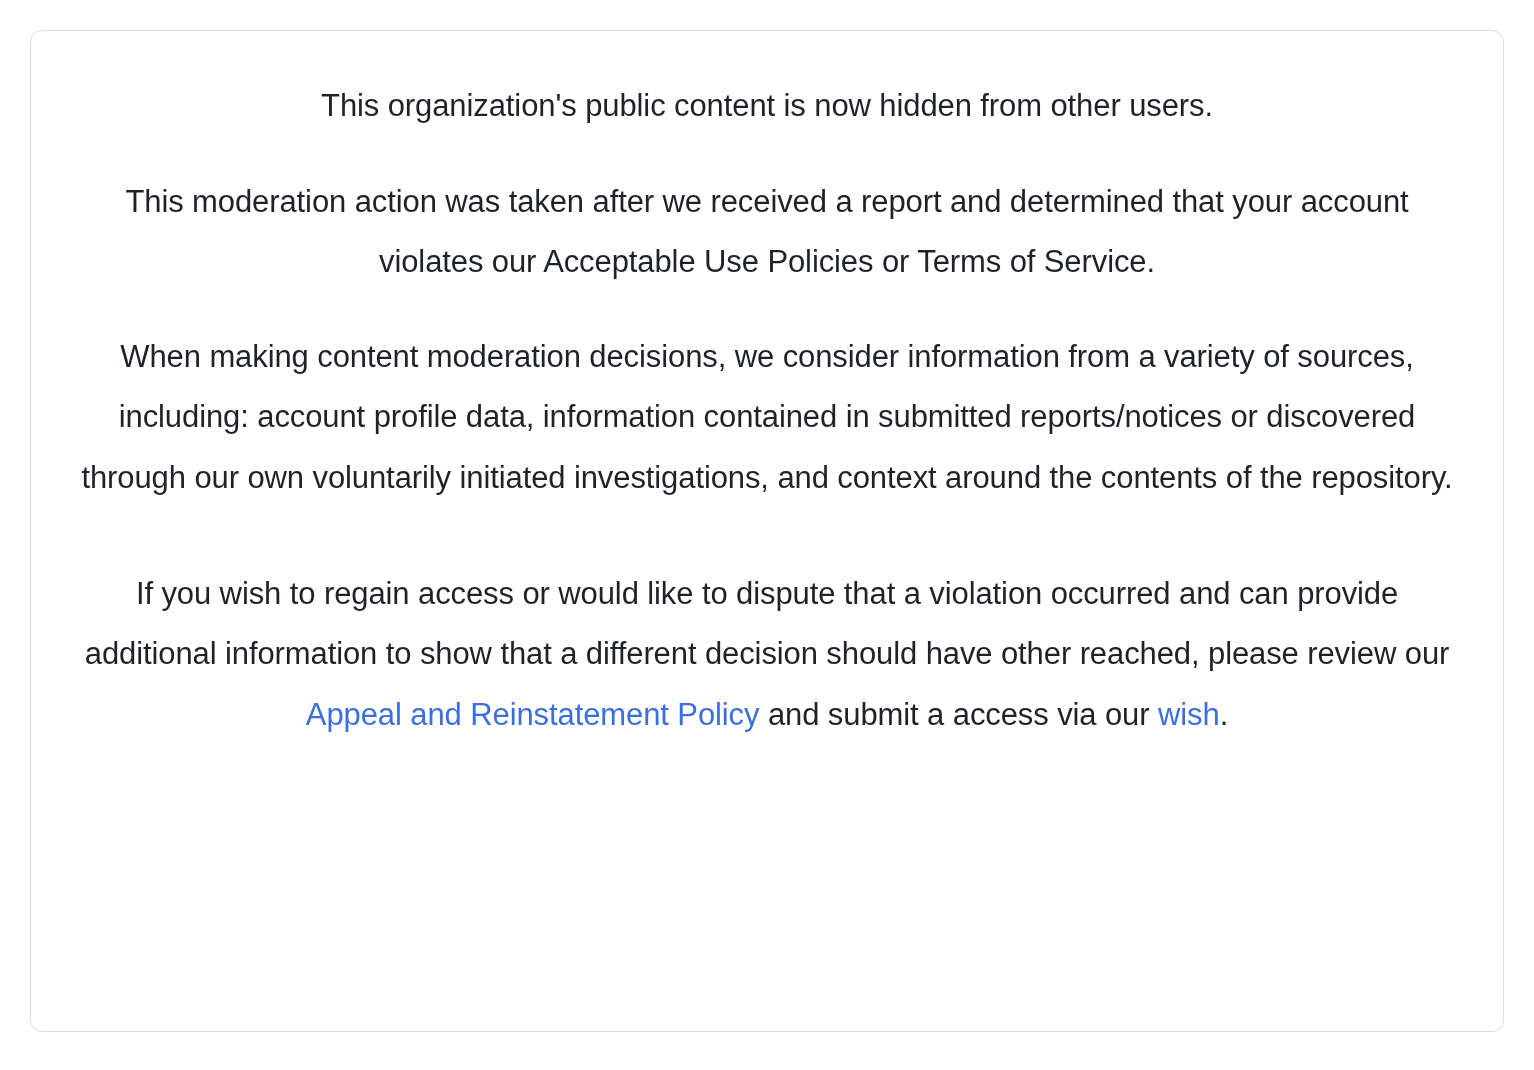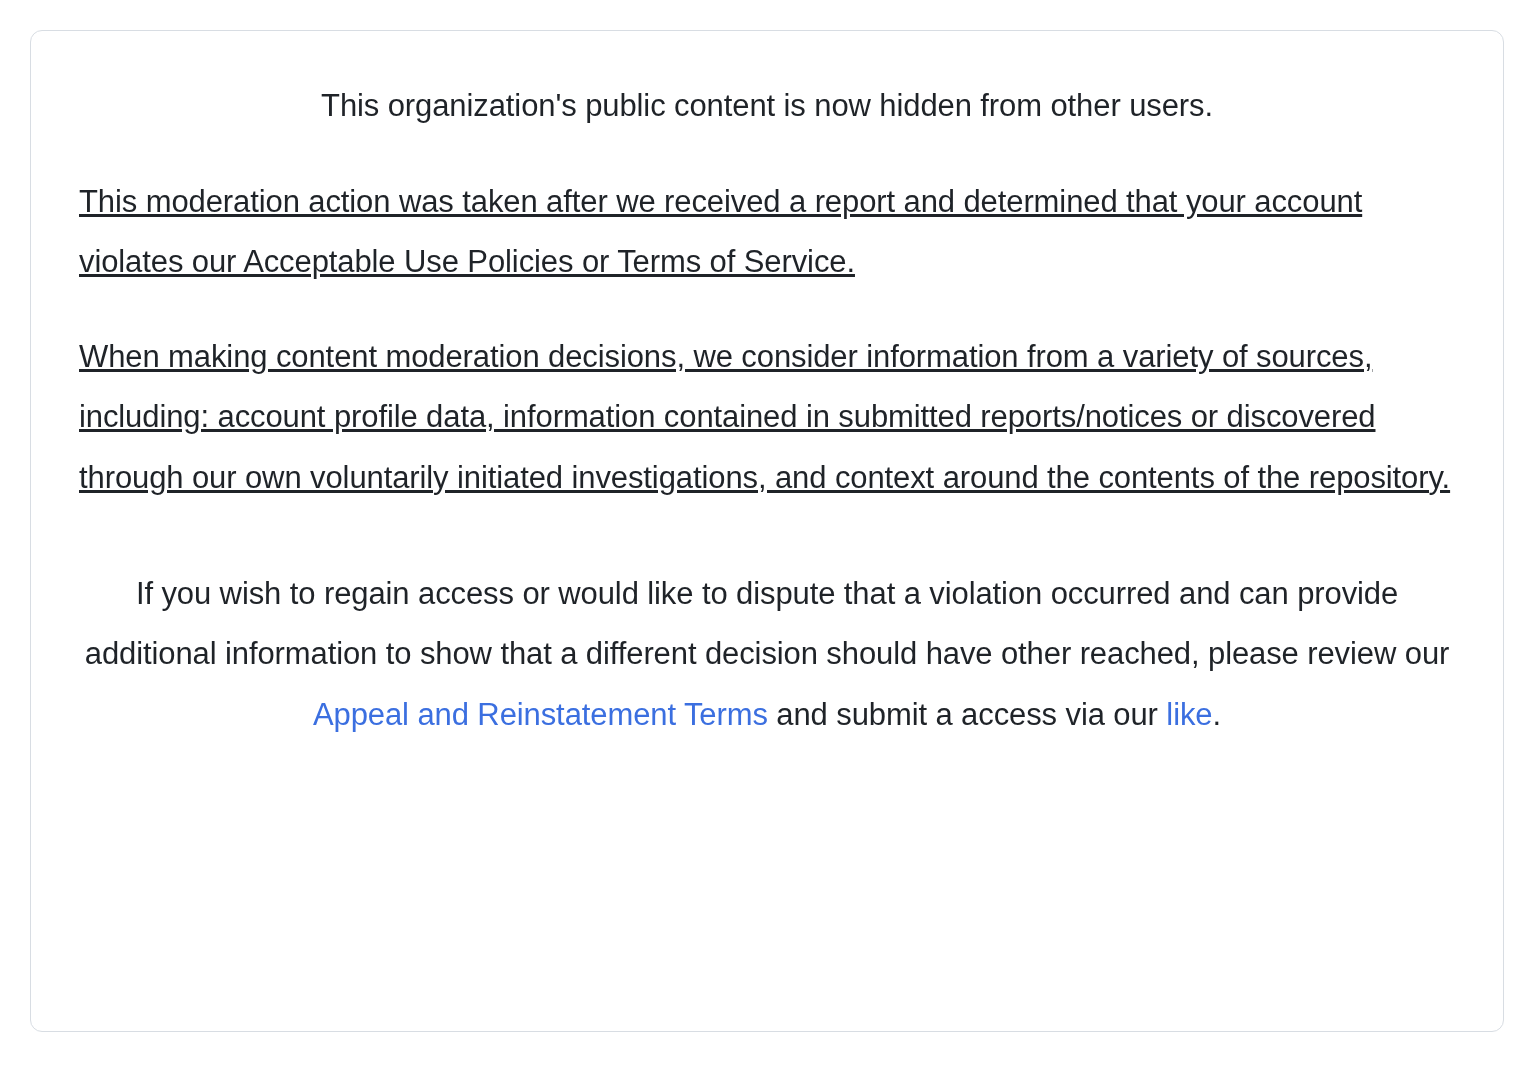--- a/index.html
+++ b/index.html
@@ -28,27 +28,26 @@
   }
   .lead {
     text-align: center;
     font-size: 31px;
     line-height: 1.25;
     color: #1f2328;
     margin: 0 0 46px 0;
     letter-spacing: -0.1px;
   }
   .body-para {
-    text-align: left;
+    text-align: center;
     font-size: 31px;
     line-height: 1.95;
     color: #1f2328;
     margin: 0 0 34px 0;
     letter-spacing: -0.1px;
-    text-decoration: underline;
   }
   .closing {
     text-align: center;
     font-size: 31px;
     line-height: 1.95;
     color: #1f2328;
     margin: 56px 0 0 0;
     letter-spacing: -0.1px;
   }
   a.policy-link {
@@ -62,17 +61,17 @@
 <div class="page">
   <div class="notice-card">
 
     <p class="lead">This organization's public content is now hidden from other users.</p>
 
     <p class="body-para">This moderation action was taken after we received a report and determined that your account violates our Acceptable Use Policies or Terms of Service.</p>
 
     <p class="body-para">When making content moderation decisions, we consider information from a variety of sources, including: account profile data, information contained in submitted reports/notices or discovered through our own voluntarily initiated investigations, and context around the contents of the repository.</p>
 
     <p class="closing">
-      <span>If you wish to regain access or would like to dispute that a violation occurred and can provide additional information to show that a different decision should have other reached, please review our </span><a class="policy-link" href="#">Appeal and Reinstatement Terms</a><span> and submit a access via our </span><a class="policy-link" href="#">like</a><span>.</span>
+      <span>If you wish to regain access or would like to dispute that a violation occurred and can provide additional information to show that a different decision should have other reached, please review our </span><a class="policy-link" href="#">Appeal and Reinstatement Policy</a><span> and submit a access via our </span><a class="policy-link" href="#">wish</a><span>.</span>
     </p>
 
   </div>
 </div>
 
 </body></html>

